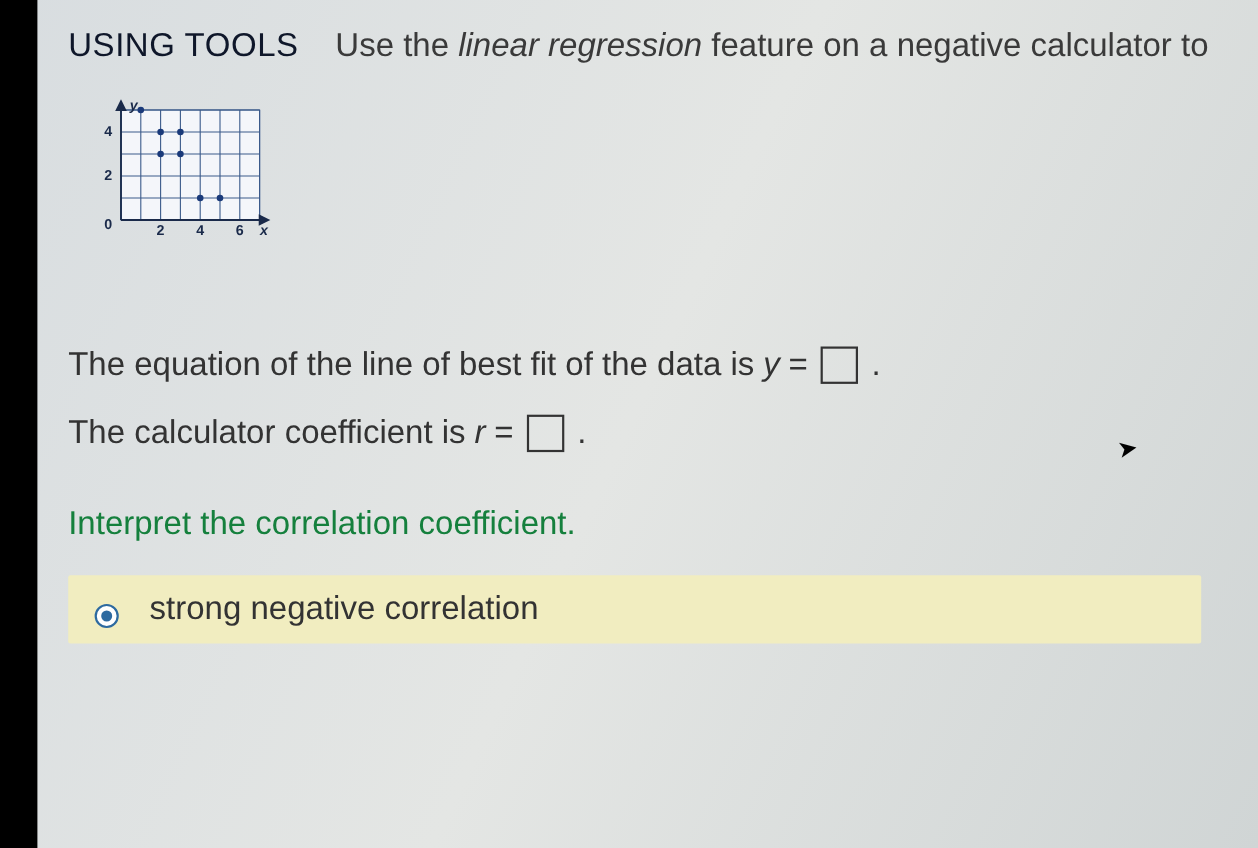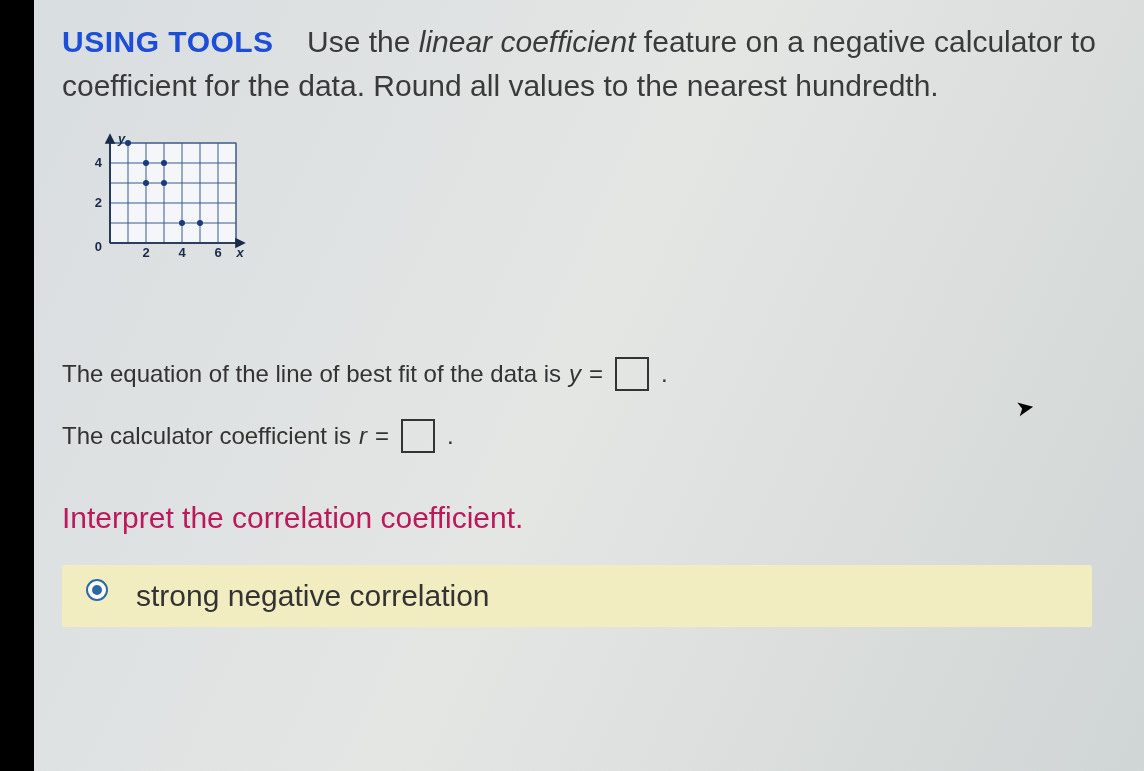--- a/index.html
+++ b/index.html
@@ -25,65 +25,65 @@
     width: 34px;
     background: #000;
   }
   .heading-line {
     font-size: 30px;
     line-height: 1.45;
     color: #3a3a3a;
     margin-bottom: 26px;
   }
   .heading-line .strong-blue {
-    font-weight: 700;
-    color: #1d4ed8;
+    font-weight: 400;
+    color: #0f172a;
     letter-spacing: 0.5px;
   }
   .heading-line .ital {
     font-style: italic;
   }
   .chart-wrap {
     margin: 10px 0 90px 18px;
   }
   svg.chart {
     width: 170px;
     height: 130px;
   }
   .q-line {
-    font-size: 24px;
+    font-size: 30px;
     color: #333;
     margin: 28px 0;
     display: flex;
     align-items: center;
     flex-wrap: wrap;
     gap: 8px;
     text-align: center;
   }
   .q-line .ital { font-style: italic; }
   .ans-box {
     display: inline-block;
     width: 30px;
     height: 30px;
     border: 2px solid #333;
     vertical-align: middle;
     margin: 0 4px;
   }
   .interpret {
     font-size: 30px;
-    color: #be185d;
+    color: #15803d;
     margin-top: 48px;
   }
   .option-row {
     margin-top: 30px;
     background: #f1edc0;
     border-radius: 2px;
     padding: 14px 24px;
     display: flex;
-    align-items: flex-start;
+    align-items: flex-end;
     gap: 28px;
     width: 1030px;
     box-sizing: border-box;
   }
   .radio {
     width: 18px;
     height: 18px;
     border-radius: 50%;
     border: 2px solid #2d6aa0;
     display: flex;
@@ -112,23 +112,22 @@
 </style>
 </head>
 <body>
 
 <div class="page">
   <div class="left-bar"></div>
 
   <div class="heading-line">
     <span class="strong-blue">USING TOOLS</span>
     <span>&nbsp;&nbsp;</span>
-    <span>Use the </span><span class="ital">linear coefficient</span><span> feature on a negative calculator to</span>
+    <span>Use the </span><span class="ital">linear regression</span><span> feature on a negative calculator to</span>
     <br>
-    <span>coefficient for the data. Round all values to the nearest hundredth.</span>
   </div>
 
   <div class="chart-wrap">
     <svg class="chart" viewBox="0 0 170 130">
 
       <g stroke="#3a5a8a" stroke-width="1" fill="none">
 
         <rect x="30" y="10" width="126" height="100" fill="#f4f6fa"></rect>
 
         <line x1="30" y1="10" x2="30" y2="110"></line>

